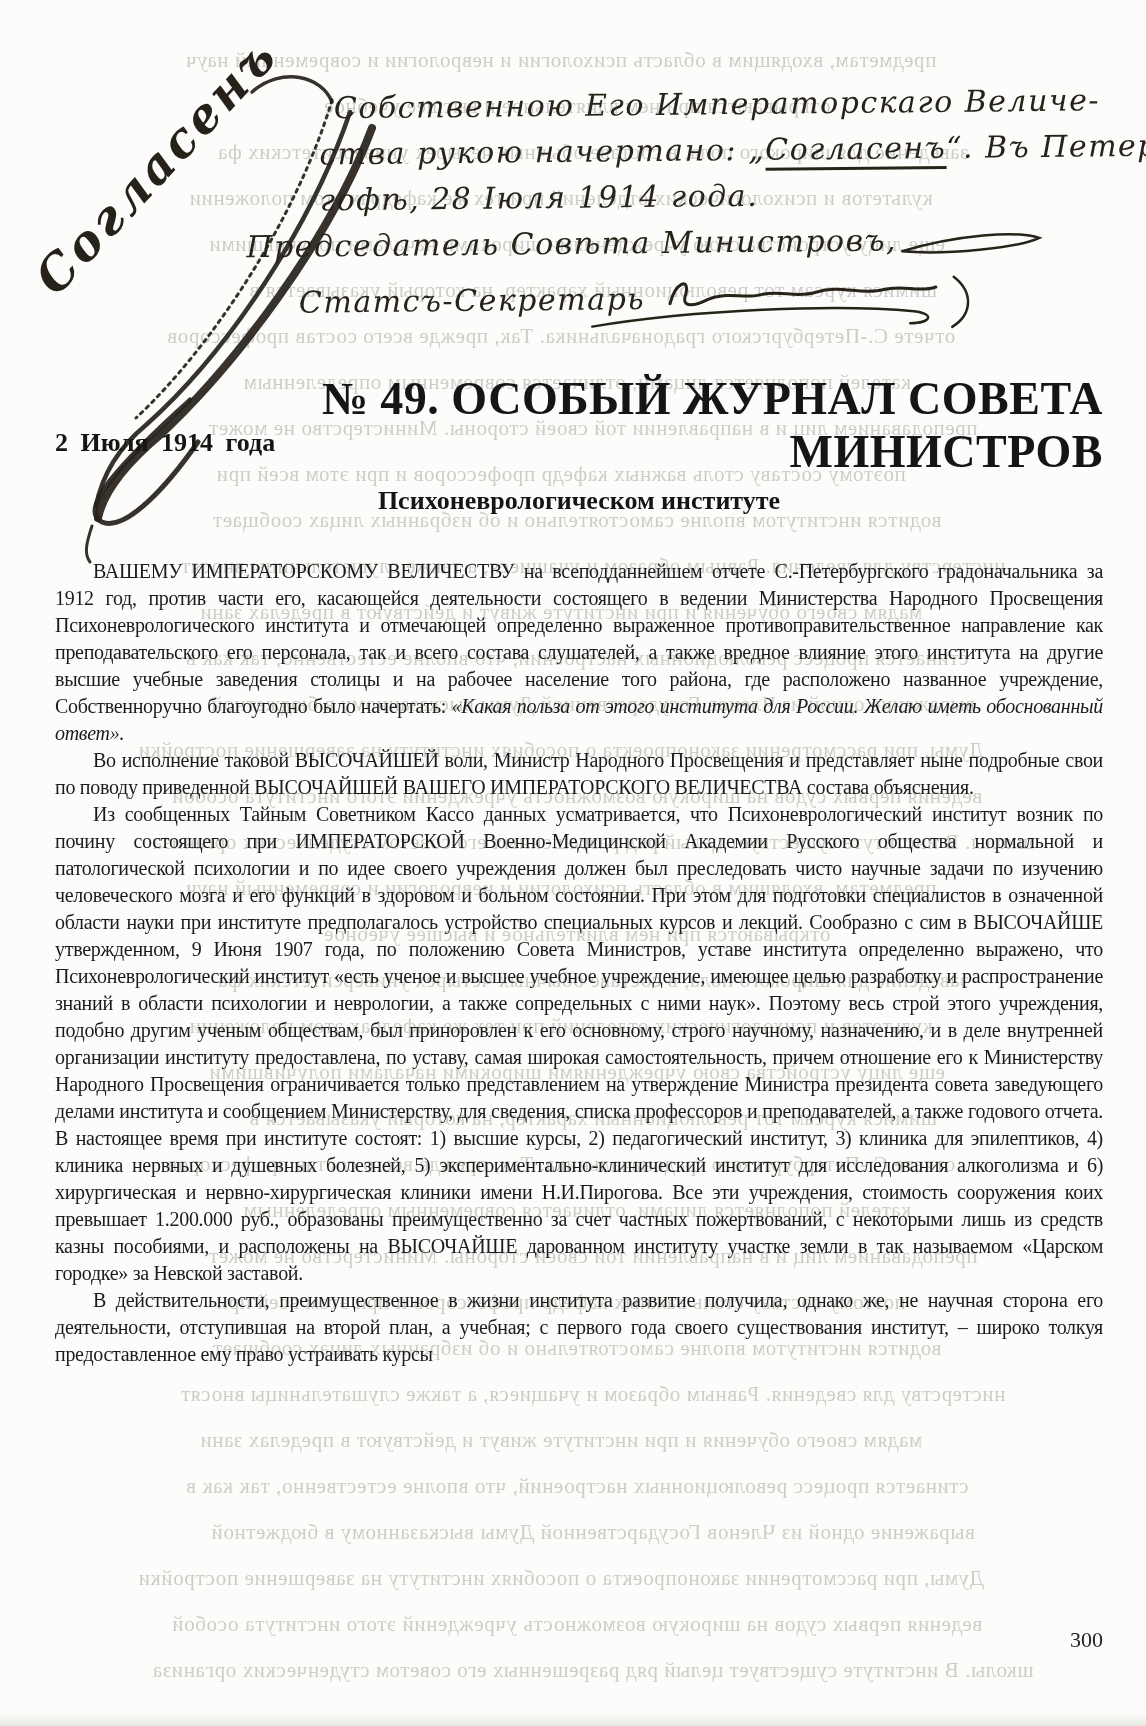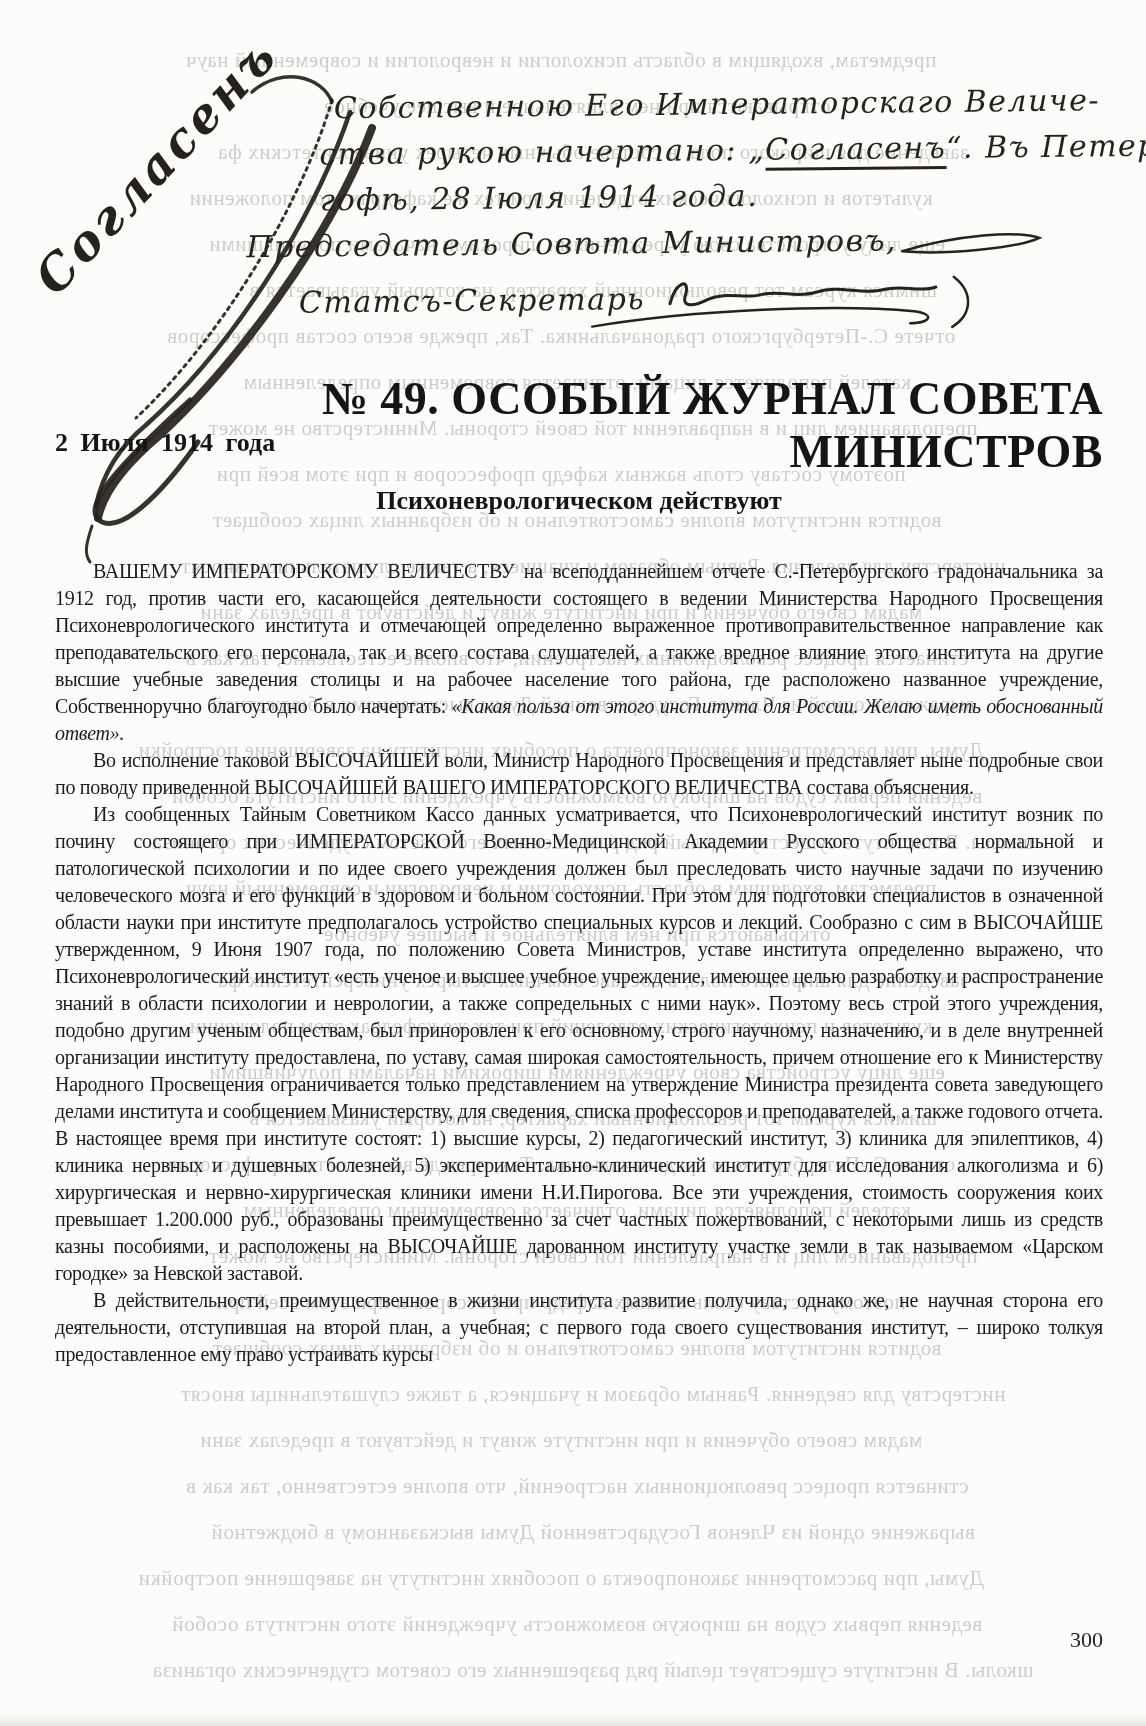--- a/index.html
+++ b/index.html
@@ -139,21 +139,21 @@
           <path d="M-64,60 C40,44 180,40 258,48 C280,51 274,60 254,60" stroke-width="2.5"></path>
           <path d="M298,14 C318,30 316,52 296,64" stroke-width="2.5"></path>
         </svg></div>
     </div>
 
   <h1 class="title">№ 49. ОСОБЫЙ ЖУРНАЛ СОВЕТА МИНИСТРОВ</h1>
 
   <div class="date">2 Июля 1914 года</div>
 
   <div class="subtitle">
-    <div>Психоневрологическом действуют</div>
+    <div>Психоневрологическом институте</div>
   </div>
 
   <div id="paras" class="body-text">
       <p><span>ВАШЕМУ ИМПЕРАТОРСКОМУ ВЕЛИЧЕСТВУ на всеподданнейшем отчете С.-Петербургского градоначальника за 1912 год, против части его, касающейся деятельности состоящего в ведении Министерства Народного Просвещения Психоневрологического института и отмечающей определенно выраженное противоправительственное направление как преподавательского его персонала, так и всего состава слушателей, а также вредное влияние этого института на другие высшие учебные заведения столицы и на рабочее население того района, где расположено названное учреждение, Собственноручно благоугодно было начертать: </span><span style="font-style: italic;">«Какая польза от этого института для России. Желаю иметь обоснованный ответ».</span></p>
       <p><span>Во исполнение таковой ВЫСОЧАЙШЕЙ воли, Министр Народного Просвещения и представляет ныне подробные свои по поводу приведенной ВЫСОЧАЙШЕЙ ВАШЕГО ИМПЕРАТОРСКОГО ВЕЛИЧЕСТВА состава объяснения.</span></p>
       <p><span>Из сообщенных Тайным Советником Кассо данных усматривается, что Психоневрологический институт возник по почину состоящего при ИМПЕРАТОРСКОЙ Военно-Медицинской Академии Русского общества нормальной и патологической психологии и по идее своего учреждения должен был преследовать чисто научные задачи по изучению человеческого мозга и его функций в здоровом и больном состоянии. При этом для подготовки специалистов в означенной области науки при институте предполагалось устройство специальных курсов и лекций. Сообразно с сим в ВЫСОЧАЙШЕ утвержденном, 9 Июня 1907 года, по положению Совета Министров, уставе института определенно выражено, что Психоневрологический институт «есть ученое и высшее учебное учреждение, имеющее целью разработку и распространение знаний в области психологии и неврологии, а также сопредельных с ними наук». Поэтому весь строй этого учреждения, подобно другим ученым обществам, был приноровлен к его основному, строго научному, назначению, и в деле внутренней организации институту предоставлена, по уставу, самая широкая самостоятельность, причем отношение его к Министерству Народного Просвещения ограничивается только представлением на утверждение Министра президента совета заведующего делами института и сообщением Министерству, для сведения, списка профессоров и преподавателей, а также годового отчета. В настоящее время при институте состоят: 1) высшие курсы, 2) педагогический институт, 3) клиника для эпилептиков, 4) клиника нервных и душевных болезней, 5) экспериментально-клинический институт для исследования алкоголизма и 6) хирургическая и нервно-хирургическая клиники имени Н.И.Пирогова. Все эти учреждения, стоимость сооружения коих превышает 1.200.000 руб., образованы преимущественно за счет частных пожертвований, с некоторыми лишь из средств казны пособиями, и расположены на ВЫСОЧАЙШЕ дарованном институту участке земли в так называемом «Царском городке» за Невской заставой.</span></p>
       <p><span>В действительности, преимущественное в жизни института развитие получила, однако же, не научная сторона его деятельности, отступившая на второй план, а учебная; с первого года своего существования институт, – широко толкуя предоставленное ему право устраивать курсы</span></p>
     </div>
 
   <div class="page-number">300</div>

